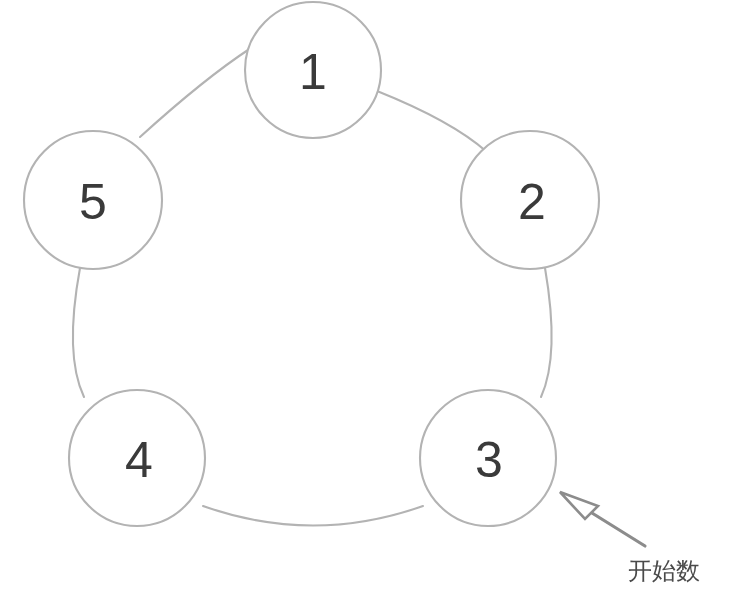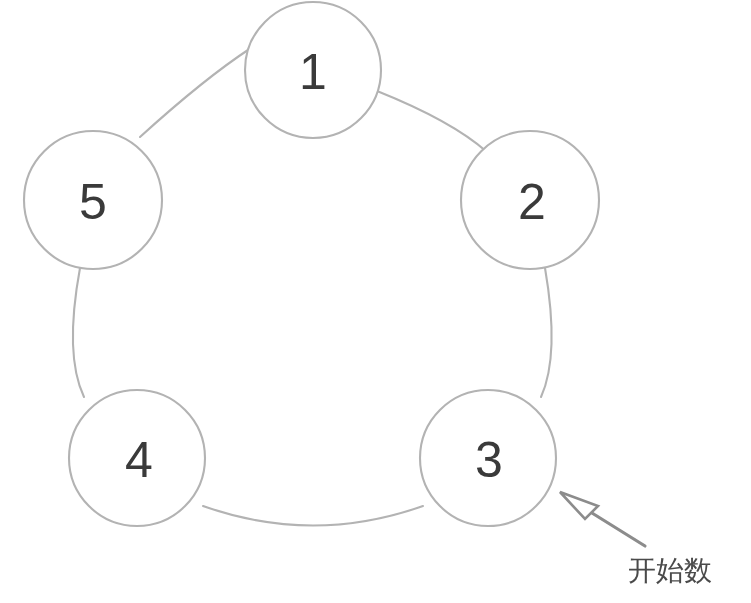--- a/index.html
+++ b/index.html
@@ -56,21 +56,21 @@
     fill: #ffffff;
     stroke: #8c8c8c;
     stroke-width: 2.6;
     stroke-linejoin: miter;
   }
   #annotation-label {
     position: absolute;
     left: 628px;
     top: 548px;
     font-family: "DejaVu Sans", "Liberation Sans", sans-serif;
-    font-size: 28px;
+    font-size: 24px;
     line-height: 46px;
     color: #4a4a4a;
     white-space: nowrap;
     letter-spacing: 0px;
   }
 </style>
 </head>
 <body>
 
 <div id="diagram-root">

